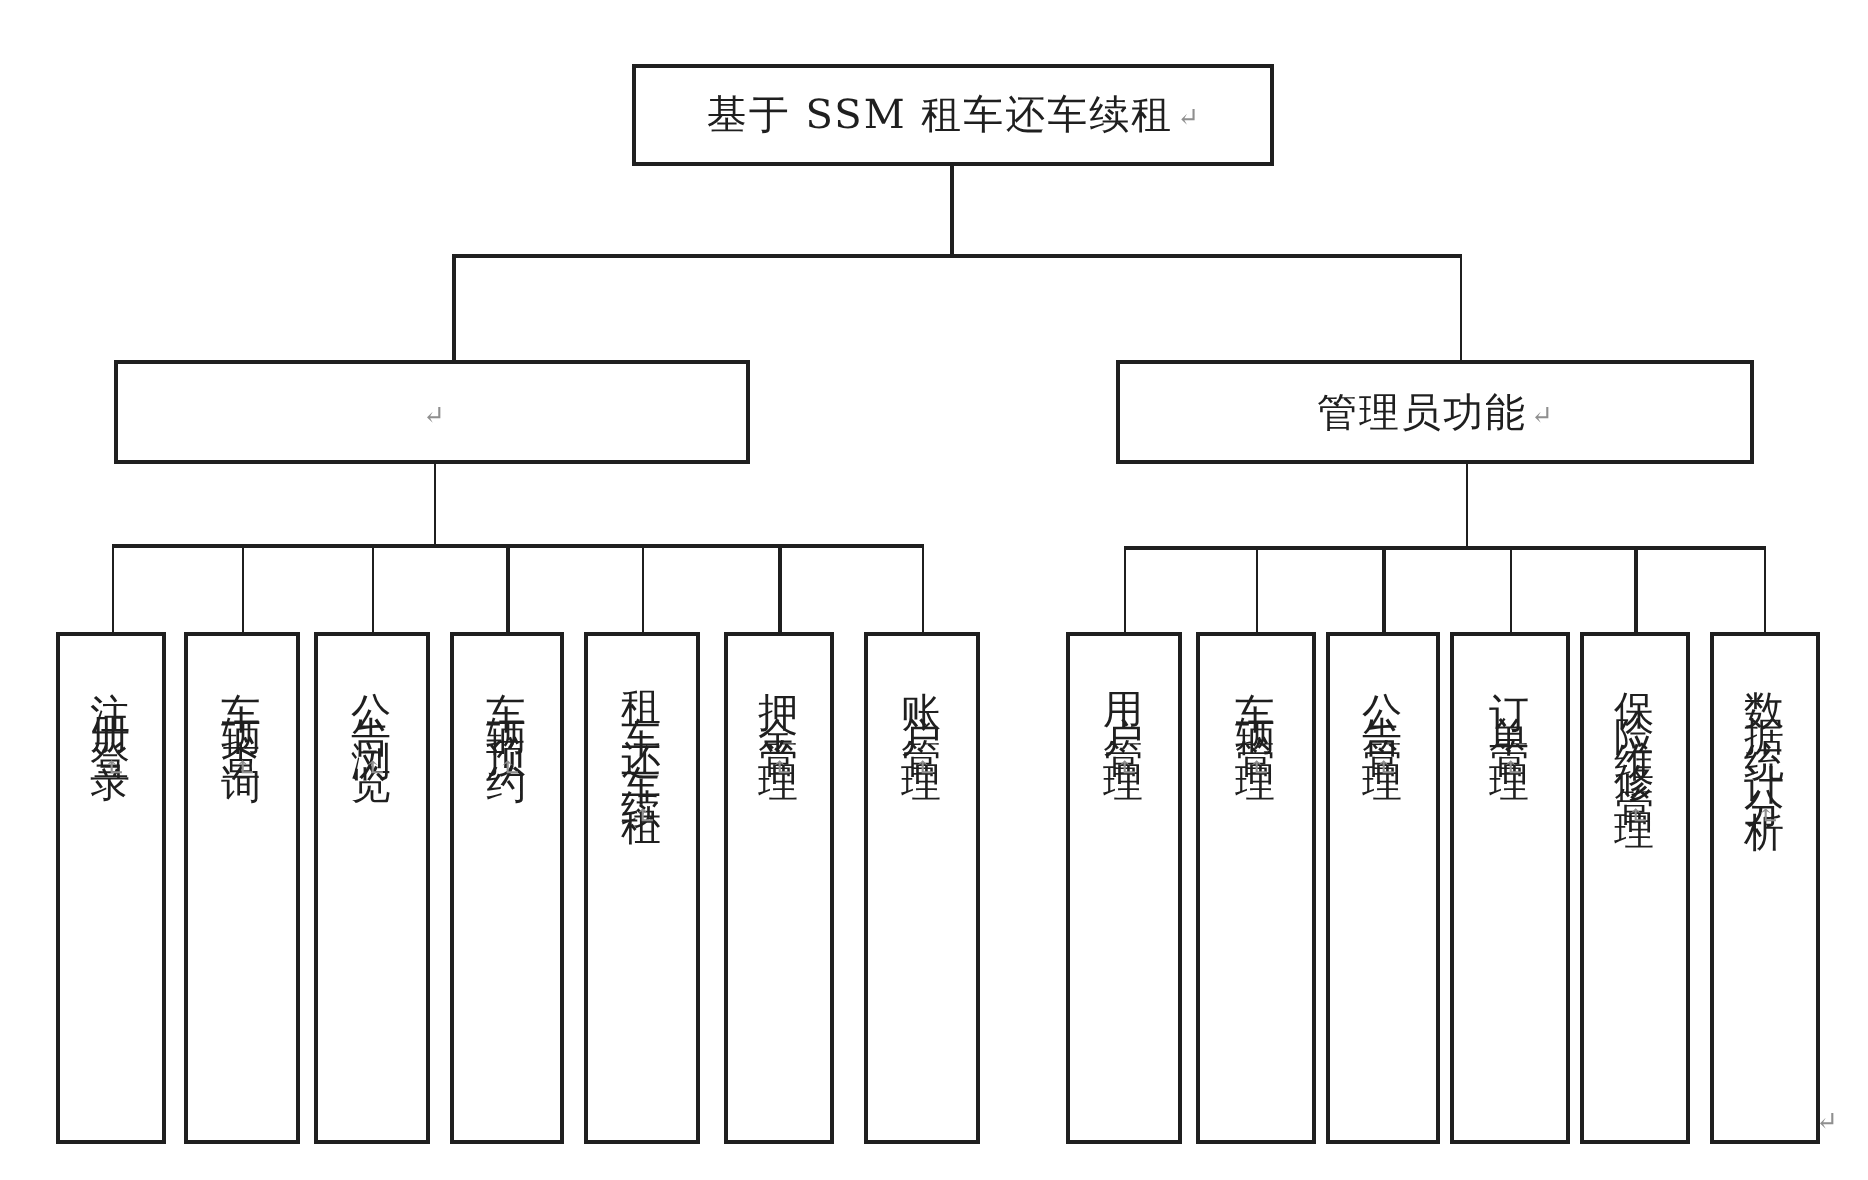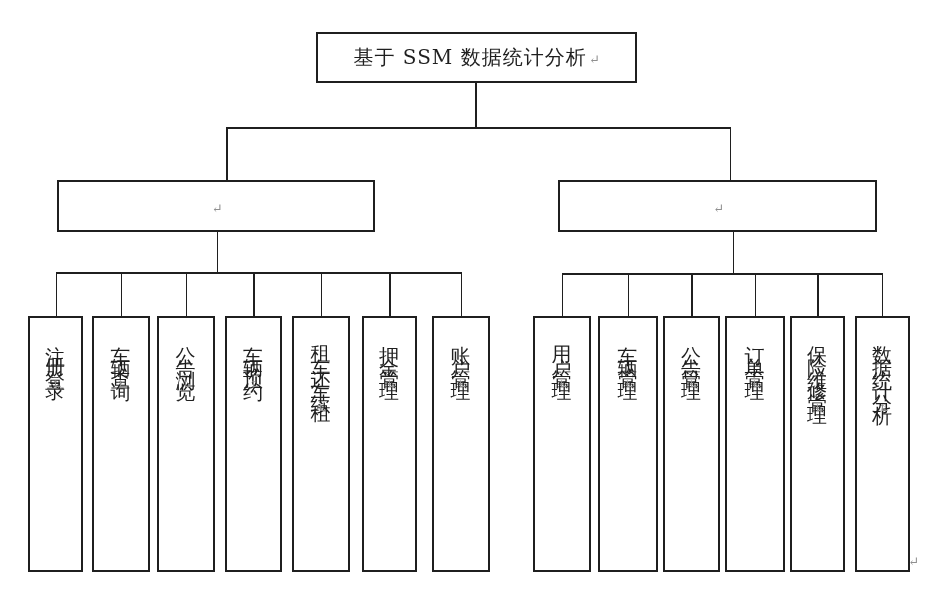--- a/index.html
+++ b/index.html
@@ -44,33 +44,34 @@
   .leaf .mark{text-orientation:mixed;}
   .line{position:absolute;background:var(--line-color);}
   .free-mark{position:absolute;color:var(--mark-color);font-size:13px;}
 </style>
 </head>
 <body>
 
 <div id="canvas">
 
   <div class="node hbox" style="left:316px;top:32px;width:321px;height:51px;">
-    <span>基于 SSM 数据统计分析</span>
+    <span>基于 SSM 租车还车续租</span>
       <span class="mark">↵</span>
   </div>
 
   <div class="line" style="left:475px;top:83px;width:1.5px;height:44px;"></div>
   <div class="line" style="left:226px;top:127px;width:505px;height:1.5px;"></div>
   <div class="line" style="left:226px;top:127px;width:1.5px;height:53px;"></div>
   <div class="line" style="left:729.5px;top:127px;width:1.5px;height:53px;"></div>
 
   <div class="node hbox" style="left:57px;top:180px;width:318px;height:52px;">
       <span class="mark">↵</span>
   </div>
   <div class="node hbox" style="left:558px;top:180px;width:319px;height:52px;">
+    <span>管理员功能</span>
       <span class="mark">↵</span>
   </div>
 
   <div class="line" style="left:216.5px;top:232px;width:1.5px;height:40px;"></div>
   <div class="line" style="left:55.5px;top:272px;width:406px;height:1.5px;"></div>
   <div class="line" style="left:55.5px;top:272px;width:1.5px;height:44px;"></div>
   <div class="line" style="left:120.5px;top:272px;width:1.5px;height:44px;"></div>
   <div class="line" style="left:185.5px;top:272px;width:1.5px;height:44px;"></div>
   <div class="line" style="left:253px;top:272px;width:1.5px;height:44px;"></div>
   <div class="line" style="left:320.5px;top:272px;width:1.5px;height:44px;"></div>

